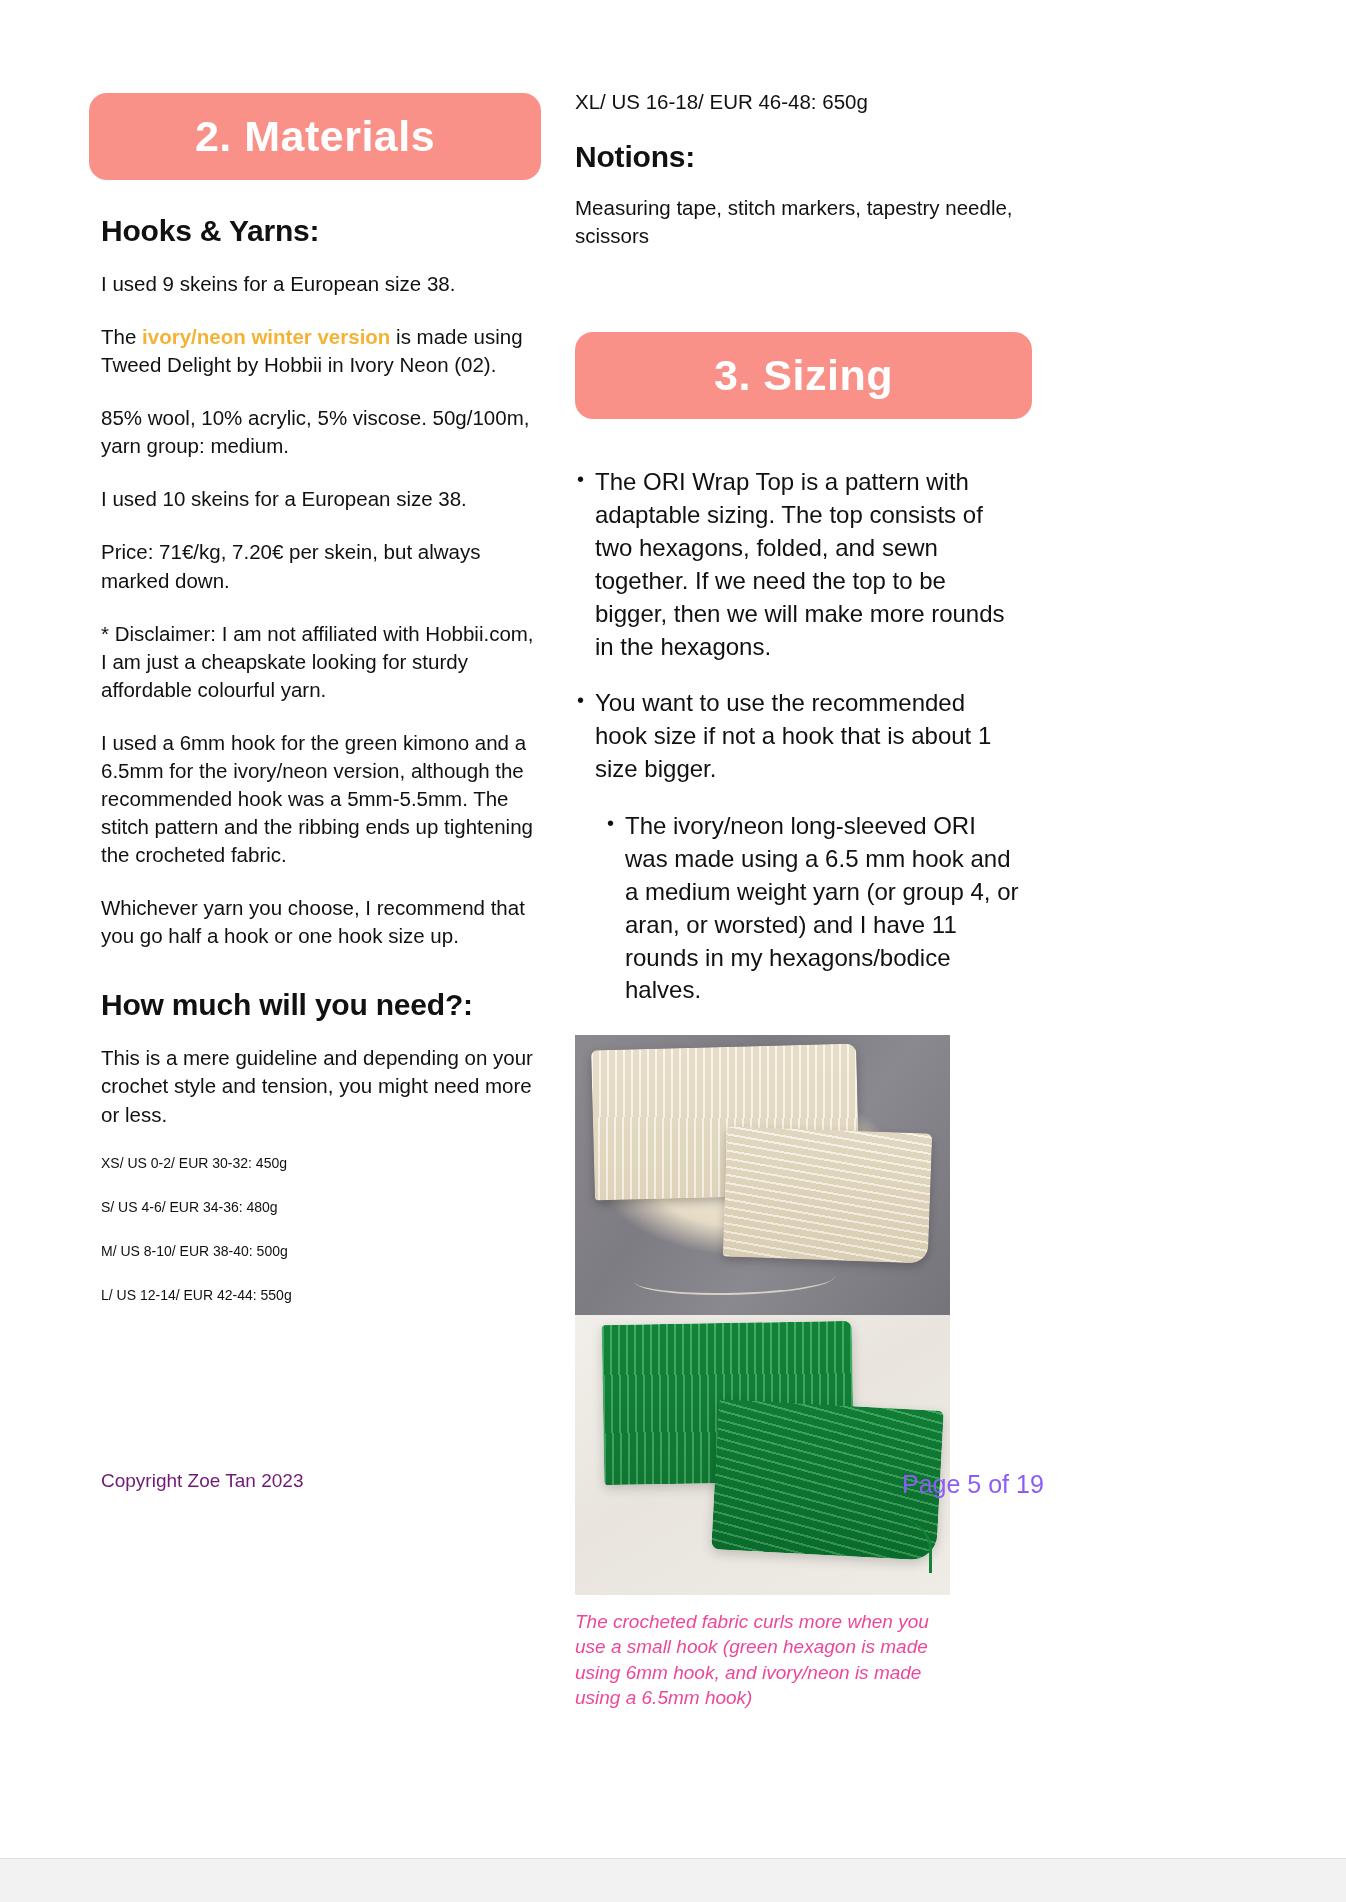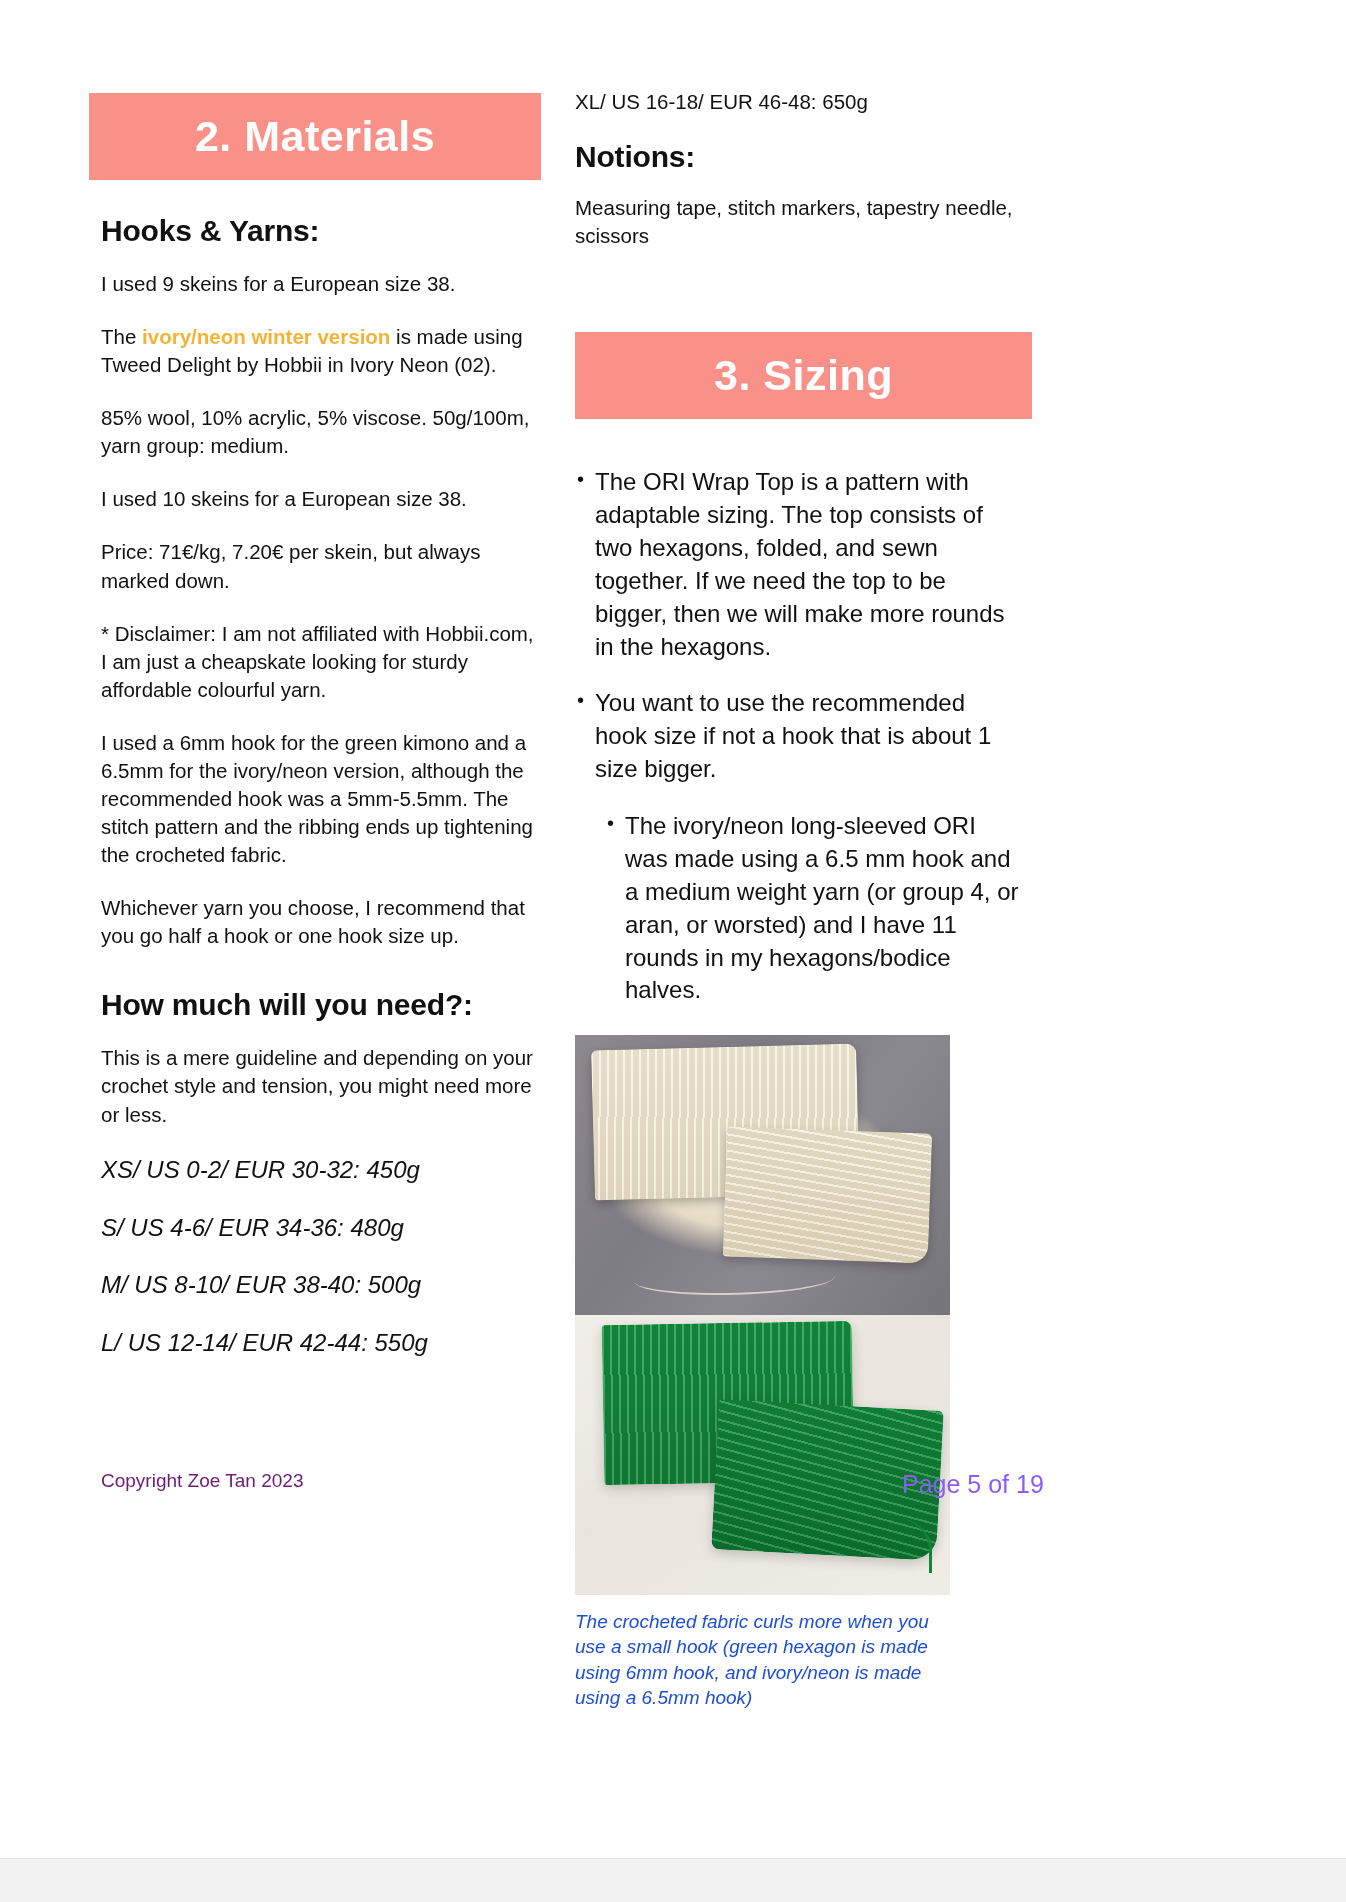--- a/index.html
+++ b/index.html
@@ -59,20 +59,21 @@
   }
 
   
   .banner {
     background: #fa9189;
     color: #ffffff;
     text-align: center;
     font-weight: bold;
     letter-spacing: 0.5px;
     box-sizing: border-box;
+    border-radius: 18px;
   }
   .banner-materials {
     width: 452px;
     height: 87px;
     line-height: 87px;
     font-size: 43px;
     margin-left: -12px;
   }
   .banner-sizing {
     width: 457px;
@@ -92,25 +93,24 @@
   h2.sub.tight { margin-top: 34px; }
 
   p.body {
     font-size: 20.5px;
     line-height: 1.37;
     color: #111111;
     margin: 0 0 25px 0;
   }
 
   p.size-line {
-    font-size: 24px;
+    font-size: 14px;
     line-height: 1.37;
     color: #111111;
     margin: 0 0 25px 0;
-    font-style: italic;
   }
 
   .hl-green { color: #2e8b30; font-weight: bold; }
   .hl-orange { color: #f5b335; font-weight: bold; text-align: right; }
 
   
   ul.bullets {
     list-style: none;
     margin: 0;
     padding: 0;
@@ -218,21 +218,21 @@
     right: 18px; bottom: 22px;
     width: 90px; height: 60px;
     border-right: 3px solid #138436;
     border-radius: 0 60% 0 0;
   }
 
   .caption {
     font-size: 19px;
     font-style: italic;
     line-height: 1.32;
-    color: #1d4ed8;
+    color: #ec4899;
     width: 370px;
     margin-top: 14px;
   }
 
   
   .footer-left {
     position: absolute;
     left: 101px;
     top: 1470px;
     font-size: 19px;

